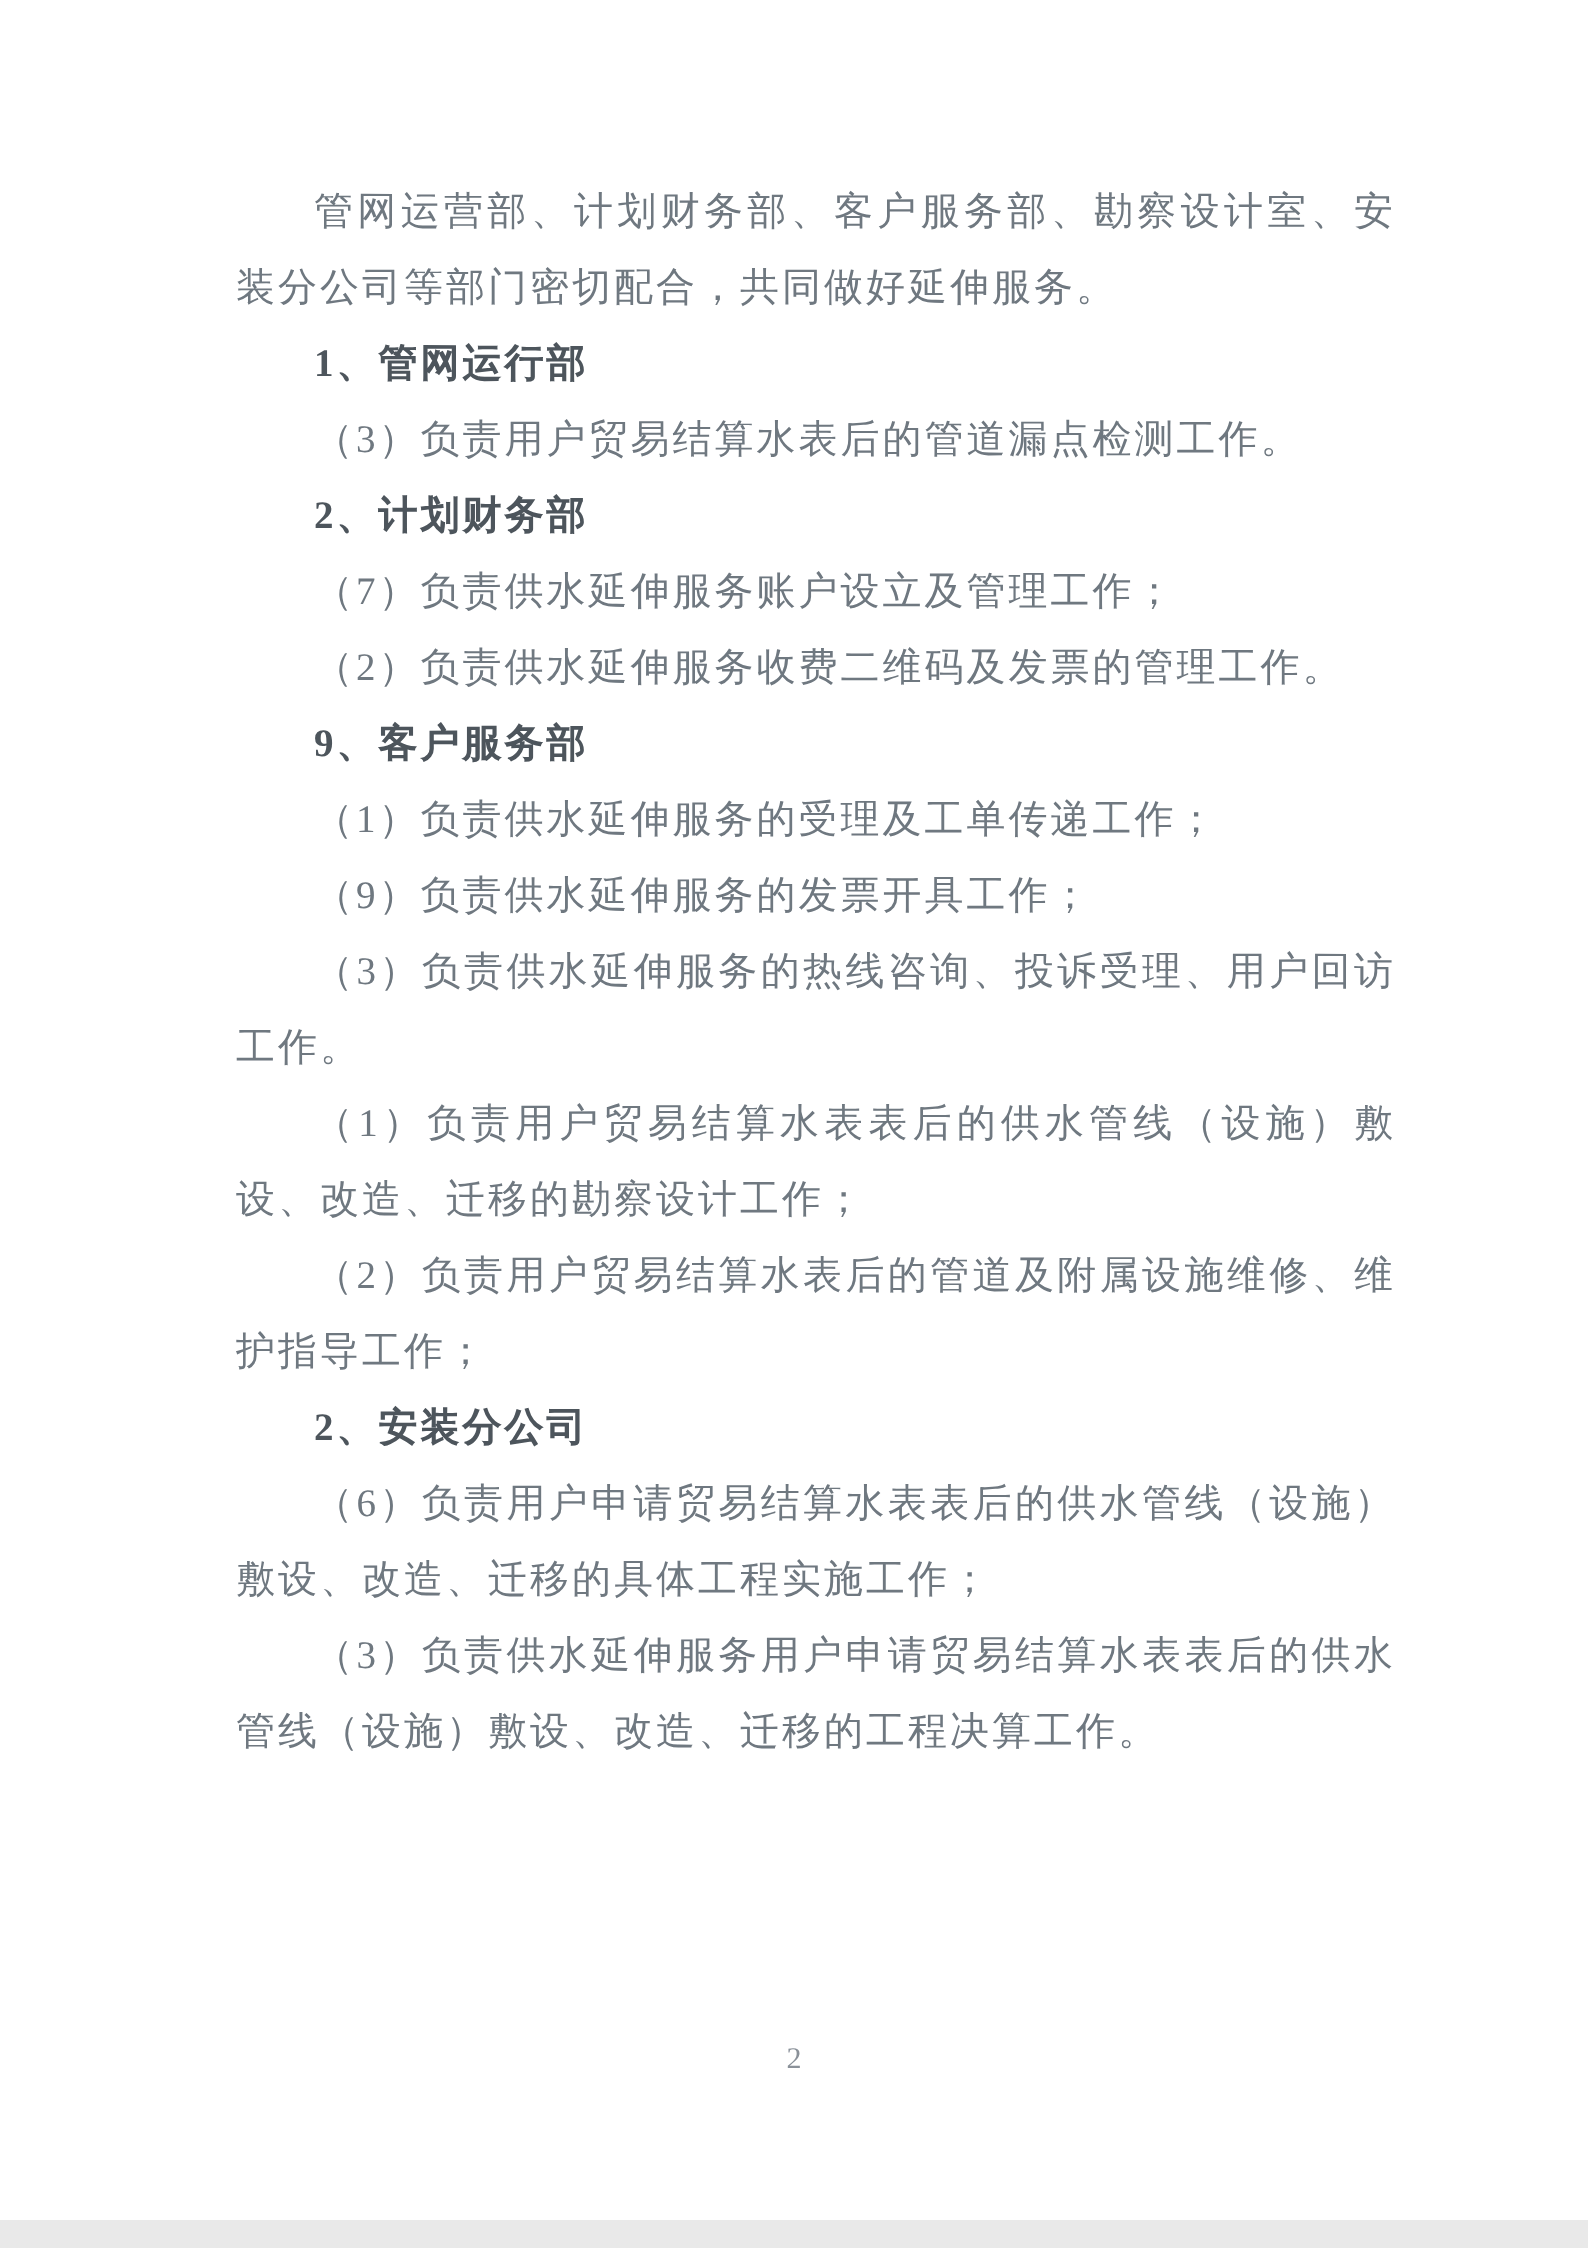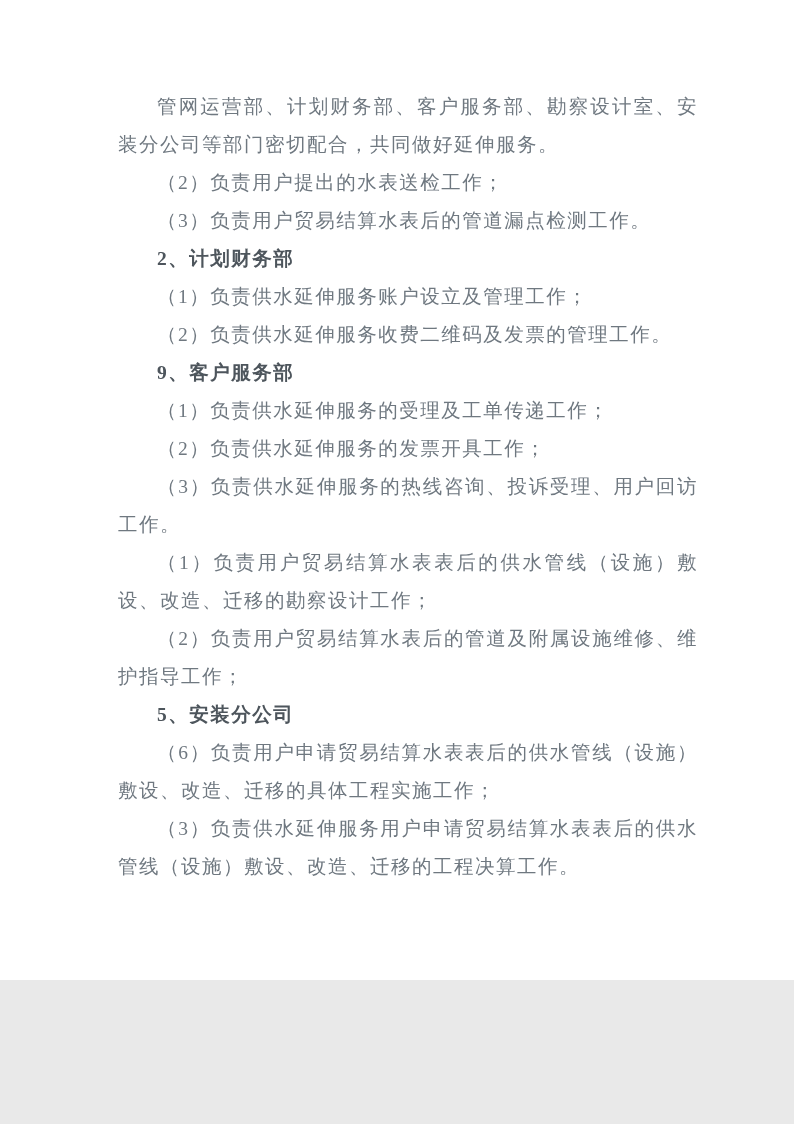--- a/index.html
+++ b/index.html
@@ -3,21 +3,21 @@
 <meta charset="utf-8">
 <style>
   html, body {
     margin: 0;
     padding: 0;
     background: #e9e9e9;
   }
   .page {
     position: relative;
     width: 794px;
-    height: 980px;
+    height: 1110px;
     margin: 0 auto;
     background: #ffffff;
     overflow: hidden;
     font-family: "Liberation Serif", "DejaVu Serif", serif;
   }
   .doc-body {
     position: absolute;
     left: 118px;
     top: 88px;
     width: 580px;
@@ -57,32 +57,32 @@
     opacity: 0.85;
   }
 </style>
 </head>
 <body>
 
 <div class="page">
 
   <div class="doc-body" id="doc-body">
       <p class="intro">管网运营部、计划财务部、客户服务部、勘察设计室、安装分公司等部门密切配合，共同做好延伸服务。</p>
-      <p class="item">（2）负责用户提出的水表送检工作；</p>
+      <p class="heading">1、管网运行部</p>
       <p class="item">（3）负责用户贸易结算水表后的管道漏点检测工作。</p>
       <p class="heading">2、计划财务部</p>
-      <p class="item">（1）负责供水延伸服务账户设立及管理工作；</p>
+      <p class="item">（7）负责供水延伸服务账户设立及管理工作；</p>
       <p class="item">（2）负责供水延伸服务收费二维码及发票的管理工作。</p>
       <p class="heading">9、客户服务部</p>
       <p class="item">（1）负责供水延伸服务的受理及工单传递工作；</p>
-      <p class="item">（2）负责供水延伸服务的发票开具工作；</p>
+      <p class="item">（9）负责供水延伸服务的发票开具工作；</p>
       <p class="item">（3）负责供水延伸服务的热线咨询、投诉受理、用户回访工作。</p>
       <p class="item">（1）负责用户贸易结算水表表后的供水管线（设施）敷设、改造、迁移的勘察设计工作；</p>
       <p class="item">（2）负责用户贸易结算水表后的管道及附属设施维修、维护指导工作；</p>
-      <p class="heading">5、安装分公司</p>
+      <p class="heading">2、安装分公司</p>
       <p class="item">（6）负责用户申请贸易结算水表表后的供水管线（设施）敷设、改造、迁移的具体工程实施工作；</p>
       <p class="item">（3）负责供水延伸服务用户申请贸易结算水表表后的供水管线（设施）敷设、改造、迁移的工程决算工作。</p>
     </div>
 
   <div class="page-number">2</div>
 
   <div class="scan-line"></div>
 
 </div>
 

